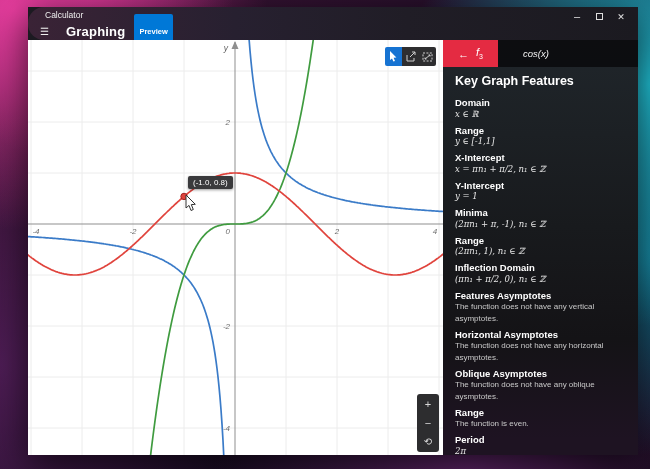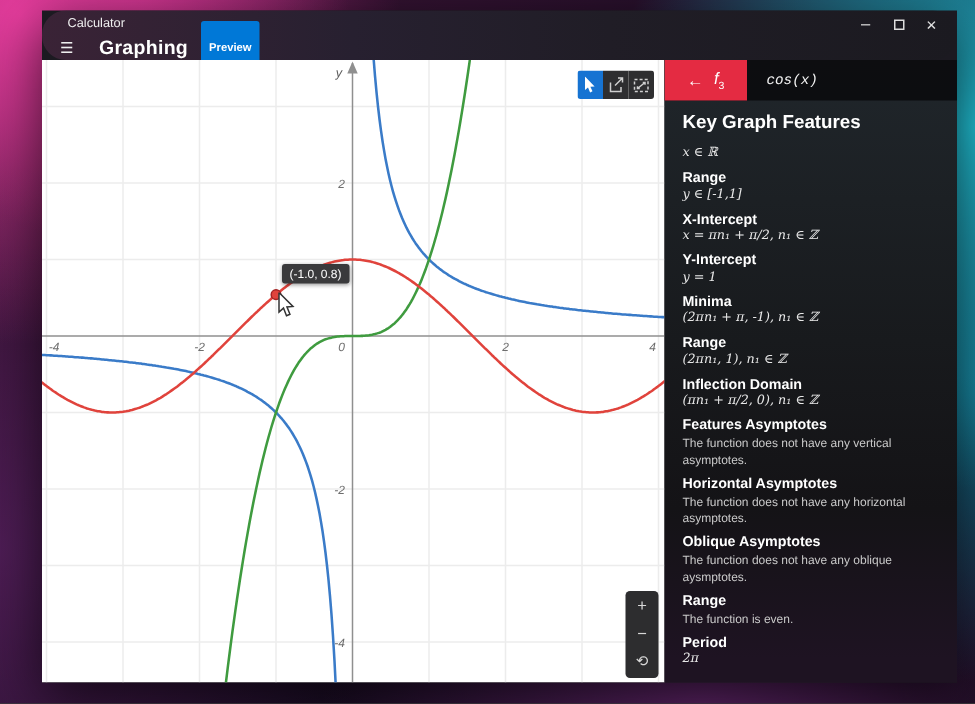--- a/index.html
+++ b/index.html
@@ -42,22 +42,22 @@
     color:#d8d8d8;}
   .zoom-pill .zbtn{font-size:11px;line-height:10px;width:100%;text-align:center;color:#d8d8d8;}
   .zoom-pill .zreset{font-size:10px;}
   .panel{flex:1;position:relative;overflow:hidden;
     background:linear-gradient(180deg,#20262b,#181a1d 45%,#141316 72%,#1e1322 96%);}
   .panel-header{height:27px;display:flex;align-items:stretch;background:rgba(10,10,12,.88);}
   .fn-btn{width:55px;display:flex;align-items:center;justify-content:center;gap:7px;color:#fff;cursor:default;}
   .back-glyph{font-size:11px;}
   .fn-name{font-family:"DejaVu Serif",serif;font-style:italic;font-size:11px;}
   .fn-name sub{font-size:7px;font-style:normal;}
-  .fn-expr{align-self:center;margin-left:13px;color:#f2f2f2;
-    font-family:Liberation Mono, monospace;font-style:italic;font-size:9.5px;}
+  .fn-expr{align-self:center;margin-left:25px;color:#f2f2f2;
+    font-family:Liberation Sans, sans-serif;font-style:italic;font-size:9.5px;}
   .panel-body{padding:7px 28px 0 12px;}
   .panel-heading{color:#fff;font-size:12.5px;font-weight:700;margin:0 0 9px 0;}
   .section{margin-bottom:4.5px;}
   .sec-title{color:#fff;font-size:9.5px;font-weight:700;line-height:11.5px;}
   .sec-math{color:#e8e8e8;font-family:"DejaVu Serif",serif;font-style:italic;font-size:8.5px;line-height:11.5px;}
   .sec-desc{color:#c9c9c9;font-size:8px;line-height:11.5px;}
 </style>
 </head>
 <body>
 
@@ -161,20 +161,21 @@
           <span class="fn-btn" id="fn-btn" style="background: rgb(228, 43, 66);">
             <span class="back-glyph">←</span>
             <span class="fn-name"><span>f</span><sub>3</sub></span>
           </span>
           <span class="fn-expr">cos(x)</span>
         </div>
         <div class="panel-body">
           <h2 class="panel-heading">Key Graph Features</h2>
           <div id="features">
               <div class="section">
+                <div class="sec-title">Domain</div>
                 <div class="sec-math">x ∈ ℝ</div>
               </div>
               <div class="section">
                 <div class="sec-title">Range</div>
                 <div class="sec-math">y ∈ [-1,1]</div>
               </div>
               <div class="section">
                 <div class="sec-title">X-Intercept</div>
                 <div class="sec-math">x = πn₁ + π/2, n₁ ∈ ℤ</div>
               </div>

